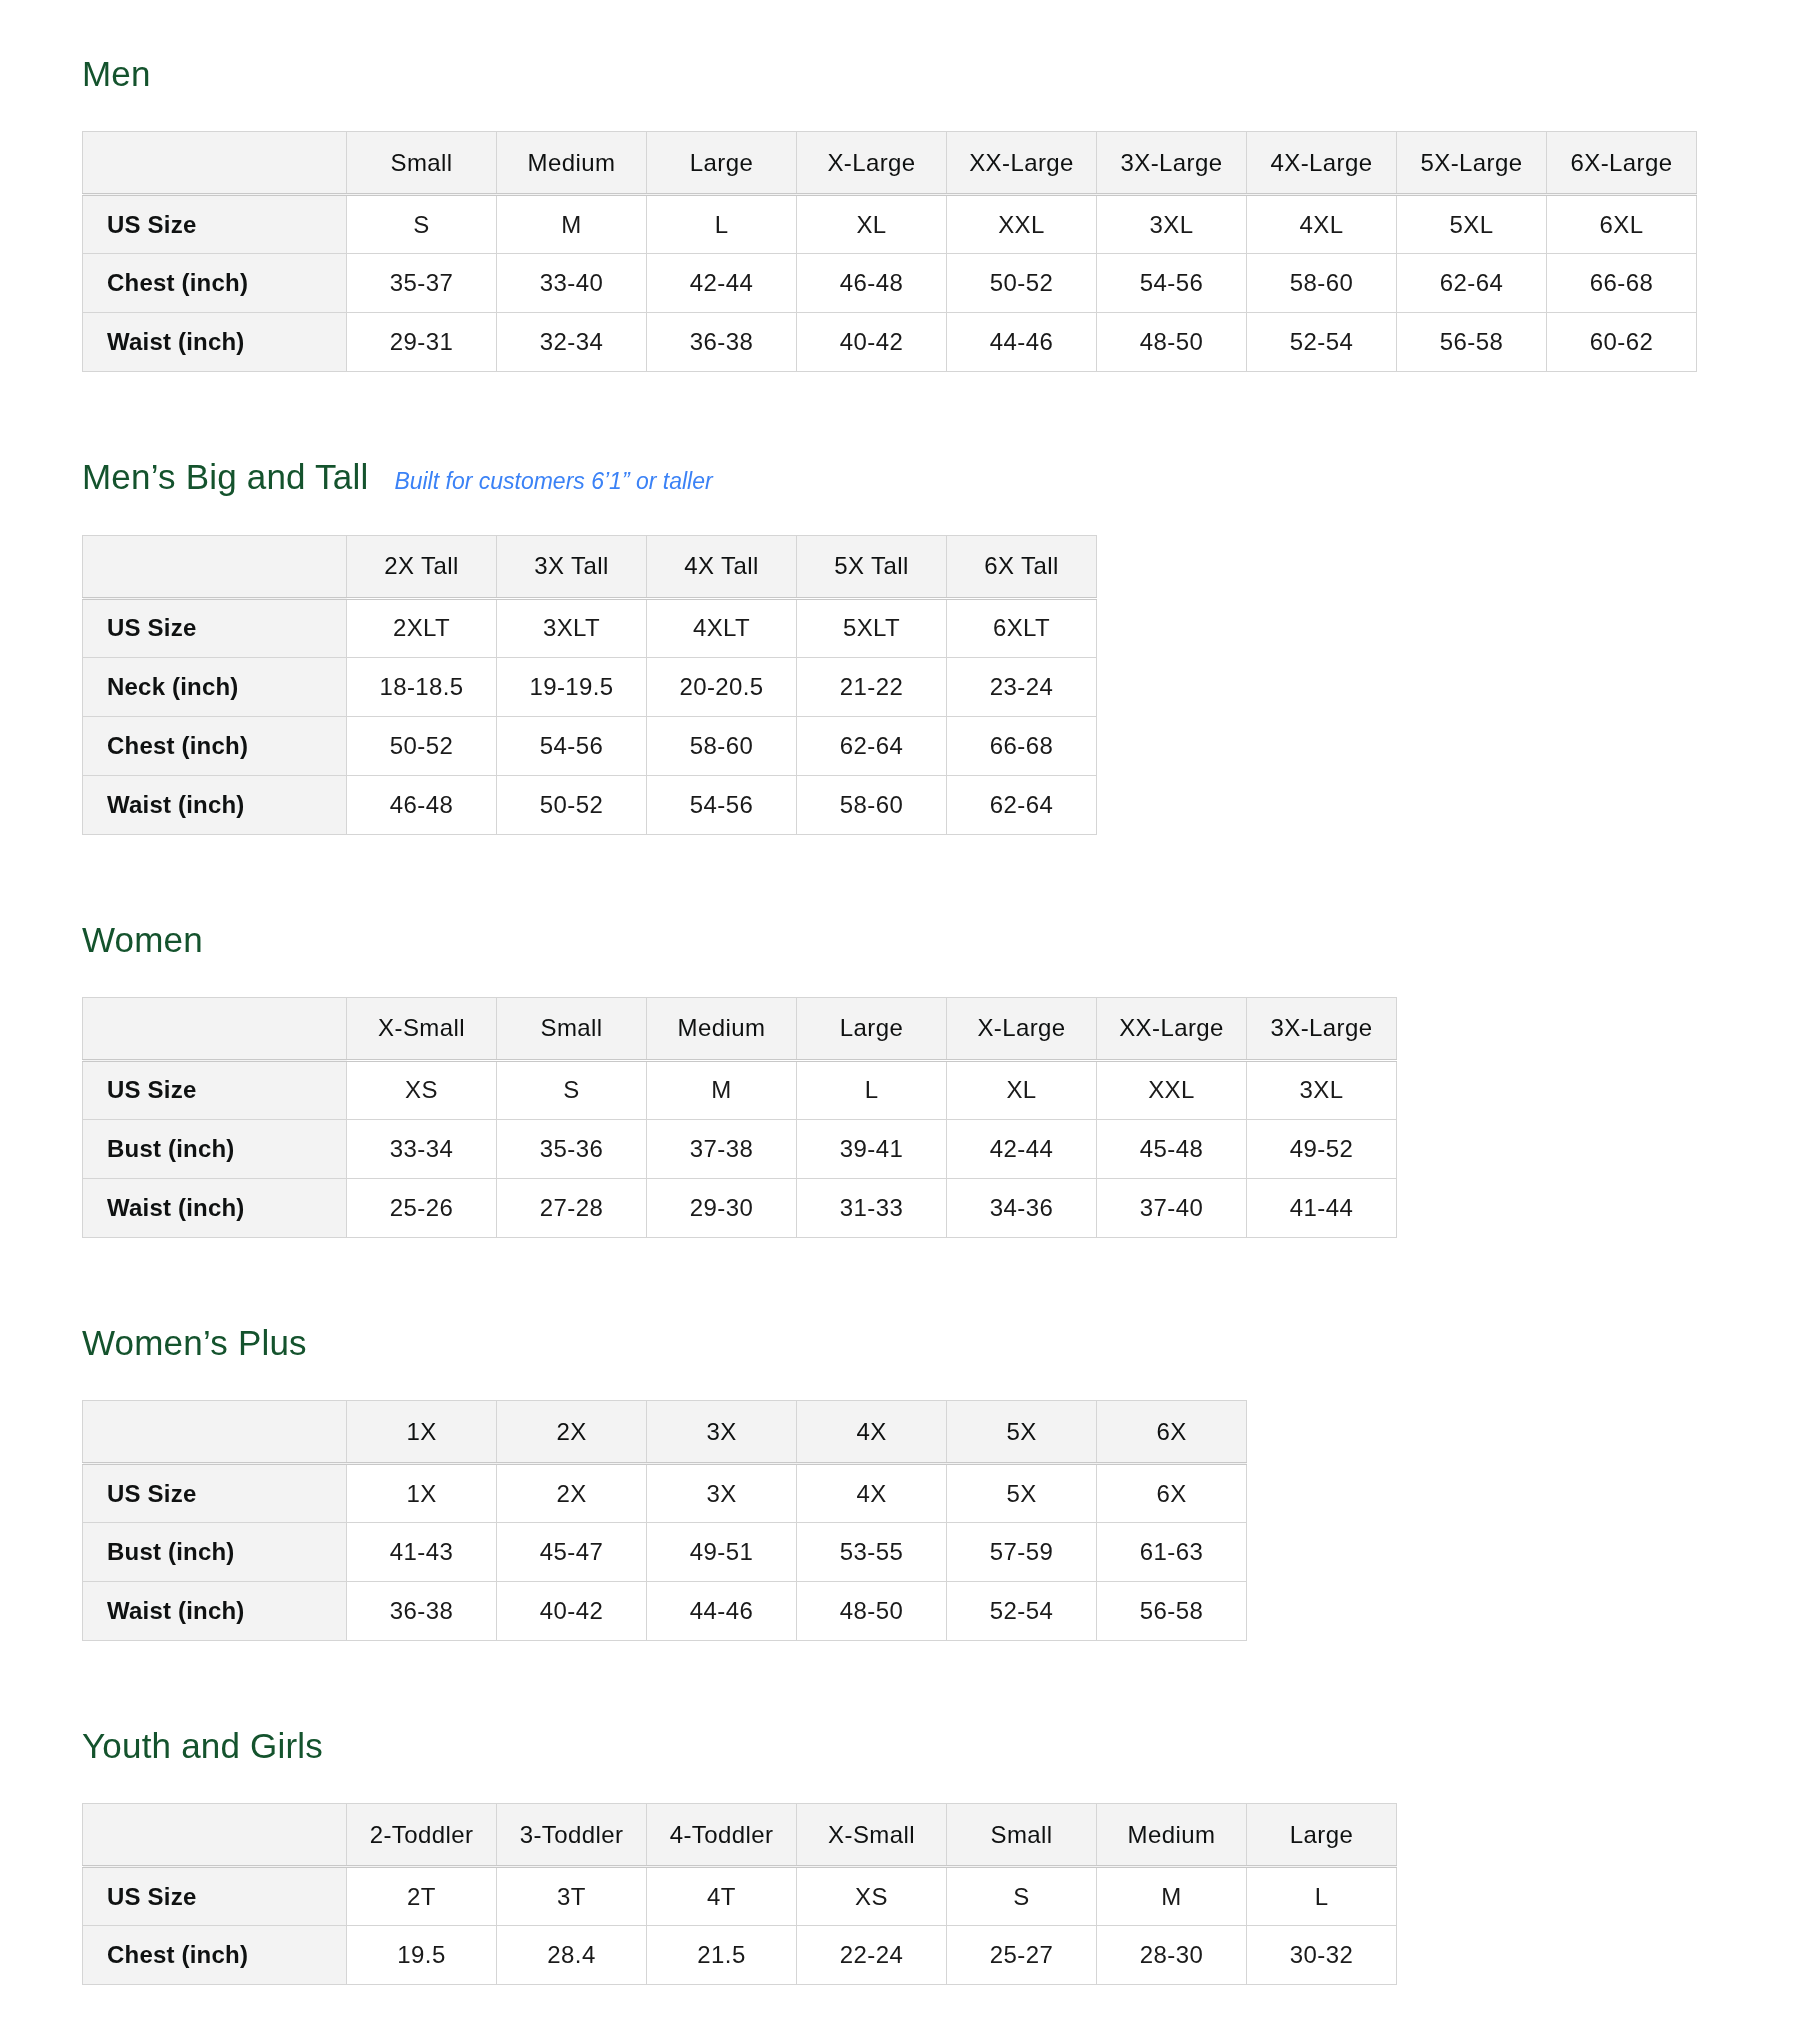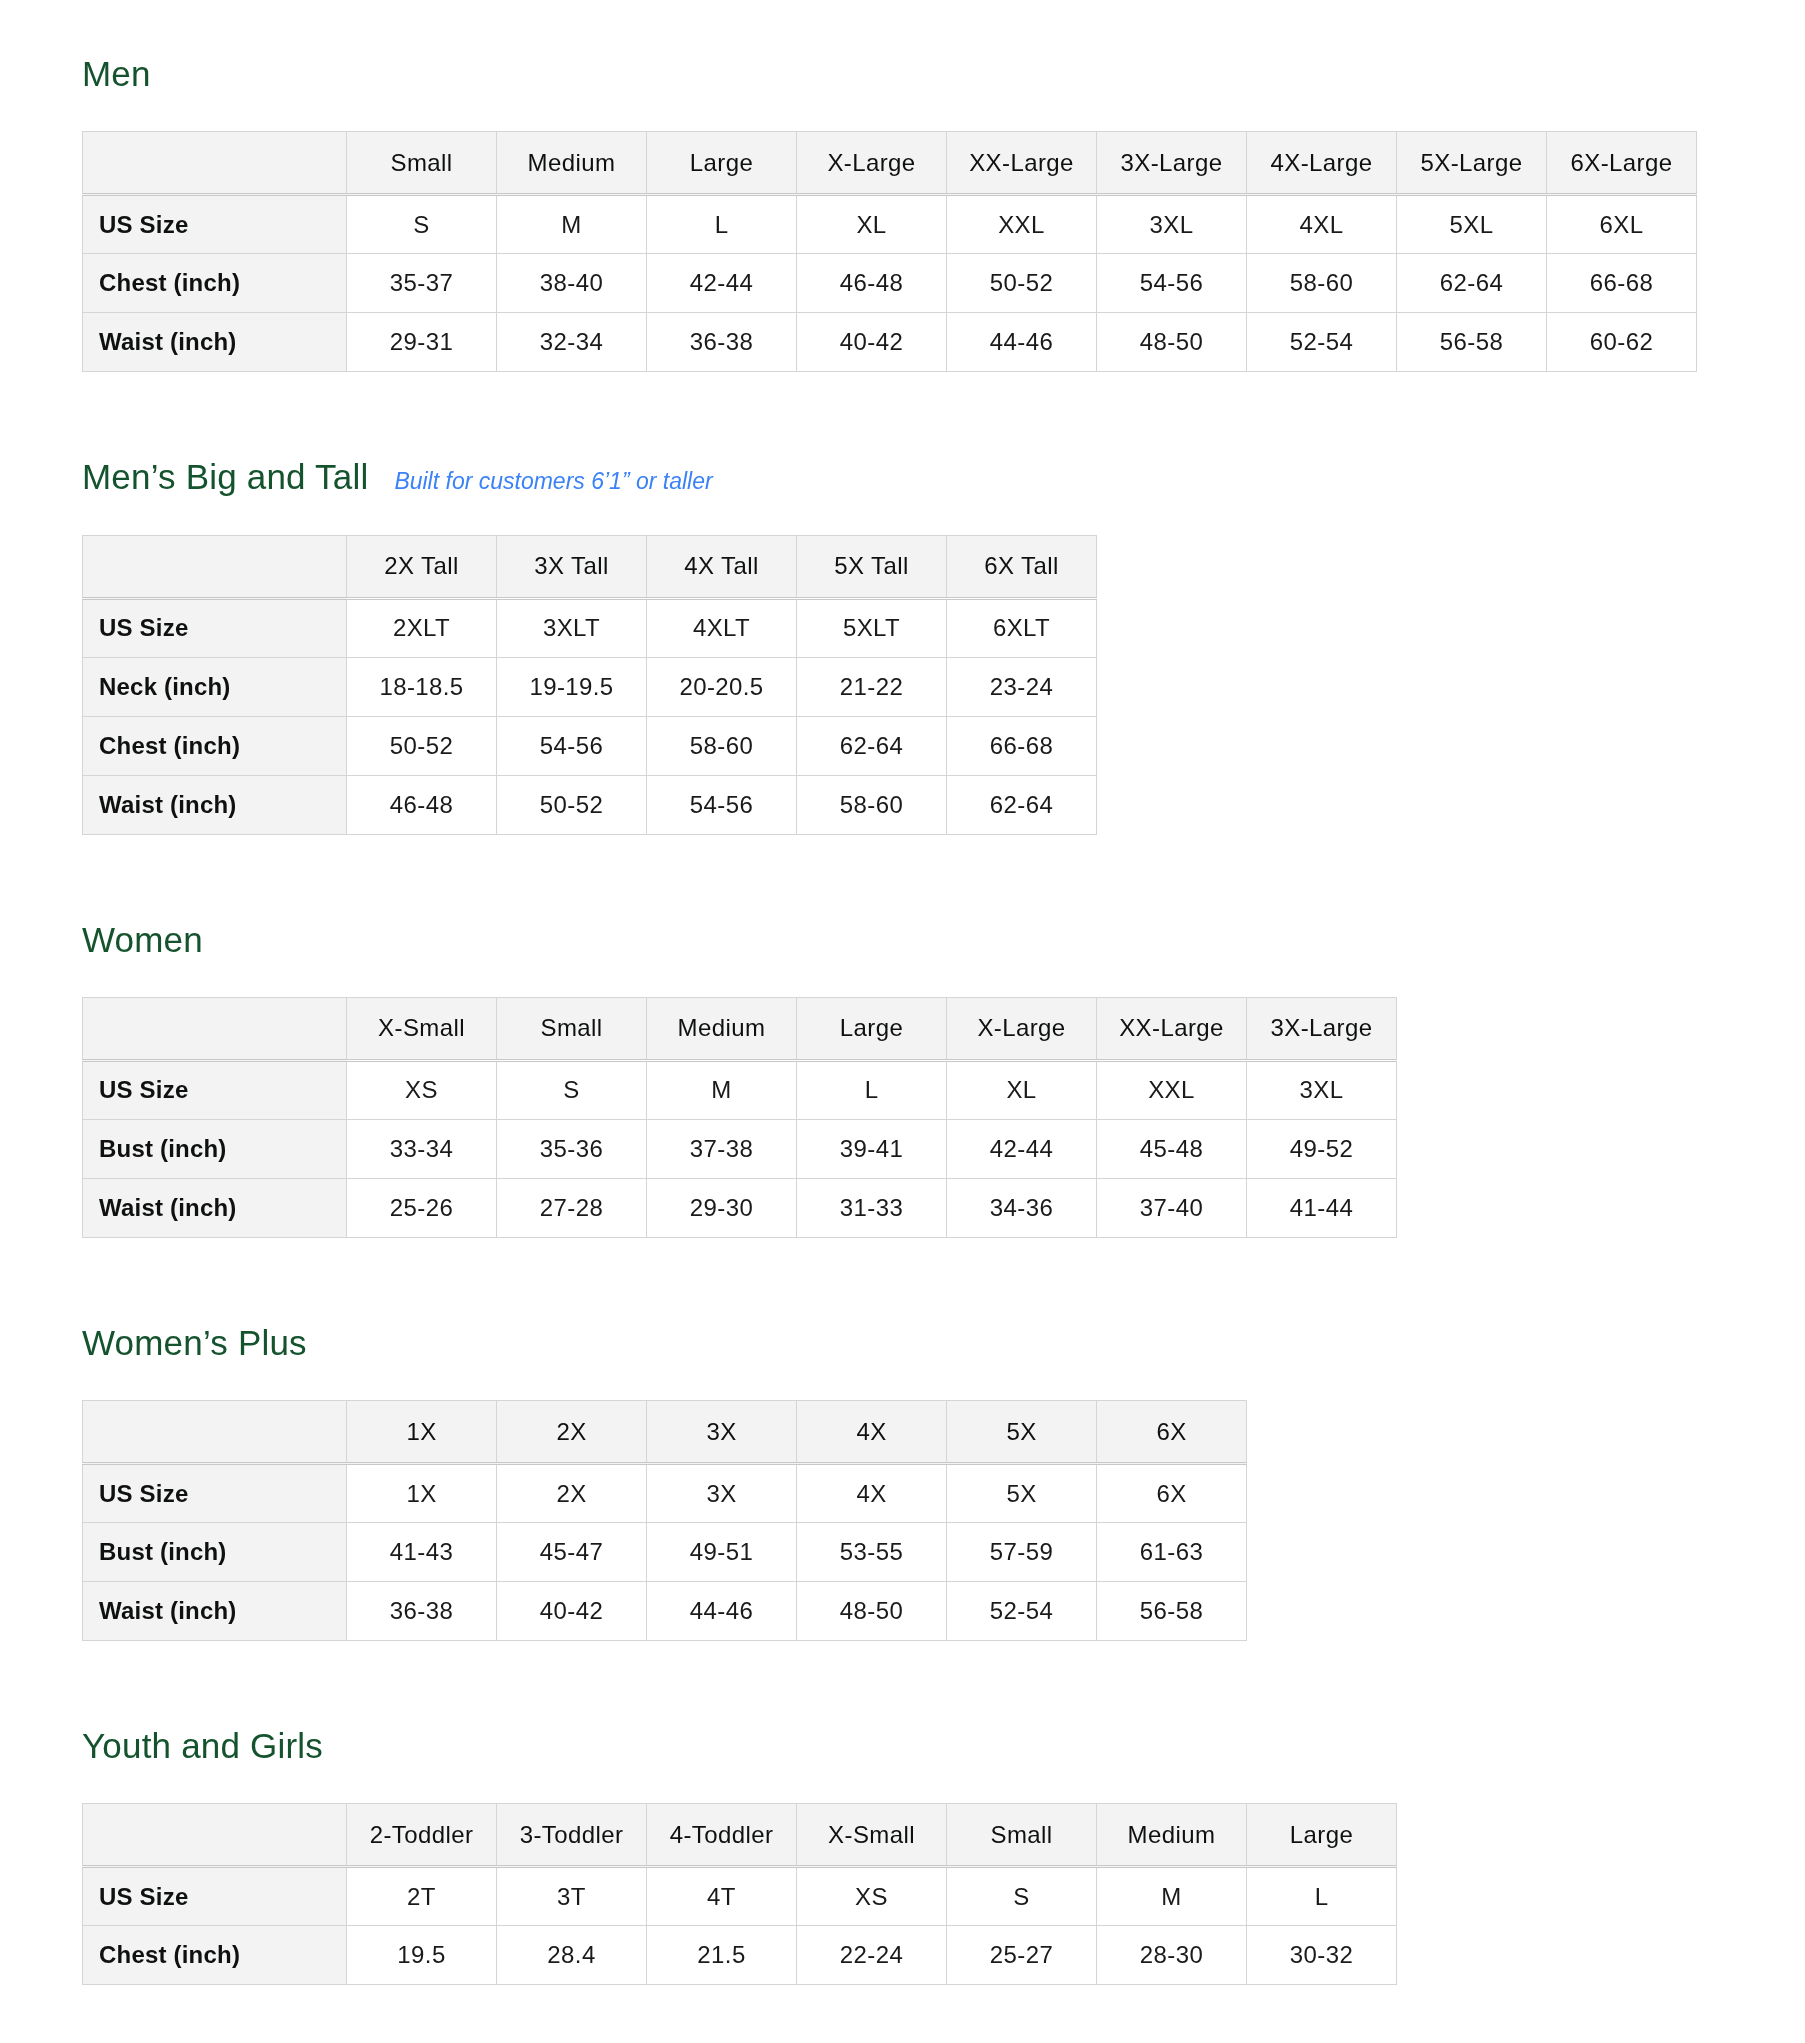--- a/index.html
+++ b/index.html
@@ -65,21 +65,21 @@
     border-bottom: 3.7px double #c8c8c8;
     height: 63px;
   }
   table.size-table th.corner {
     background: #f3f3f3;
   }
   table.size-table tbody th.row-label {
     background: #f3f3f3;
     text-align: left;
     font-weight: 700;
-    padding-left: 16px;
+    padding-left: 24px;
     letter-spacing: 0.2px;
   }
   table.size-table th:first-child,
   table.size-table td:first-child {
     width: 264px;
     min-width: 264px;
   }
   table.size-table th:not(:first-child),
   table.size-table td:not(:first-child) {
     width: 150px;
@@ -122,21 +122,21 @@
             <td>XL</td>
             <td>XXL</td>
             <td>3XL</td>
             <td>4XL</td>
             <td>5XL</td>
             <td>6XL</td>
           </tr>
           <tr>
             <th class="row-label">Chest (inch)</th>
             <td>35-37</td>
-            <td>38-40</td>
+            <td>33-40</td>
             <td>42-44</td>
             <td>46-48</td>
             <td>50-52</td>
             <td>54-56</td>
             <td>58-60</td>
             <td>62-64</td>
             <td>66-68</td>
           </tr>
           <tr>
             <th class="row-label">Waist (inch)</th>

